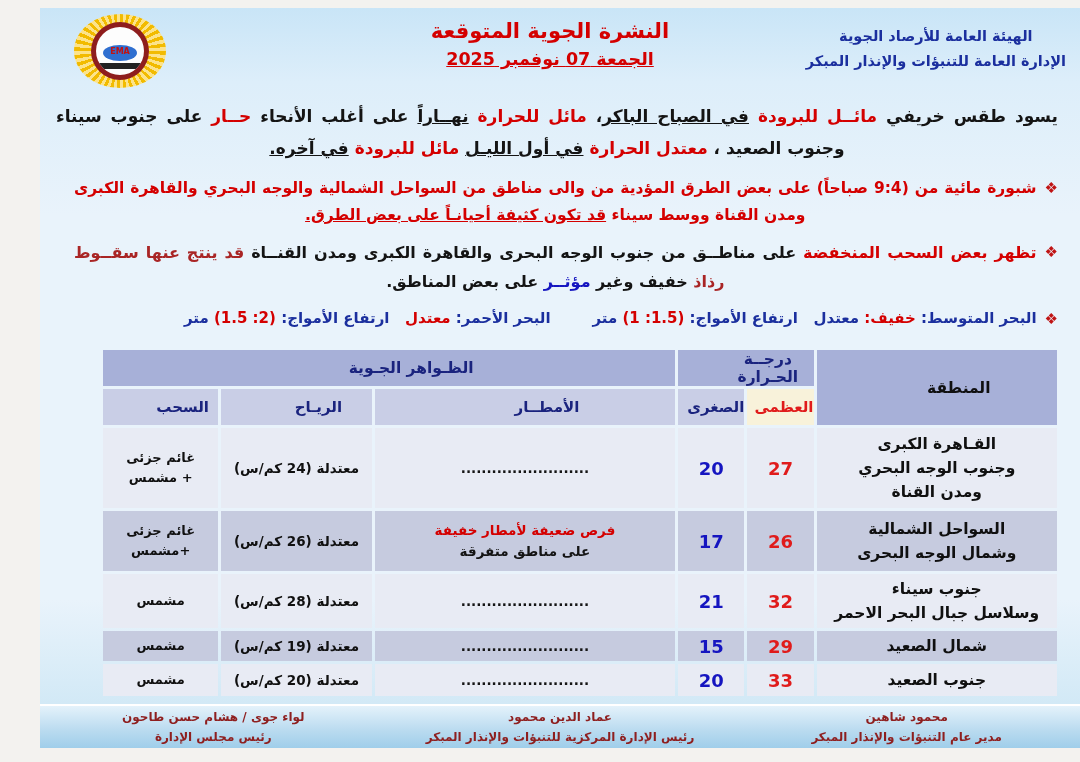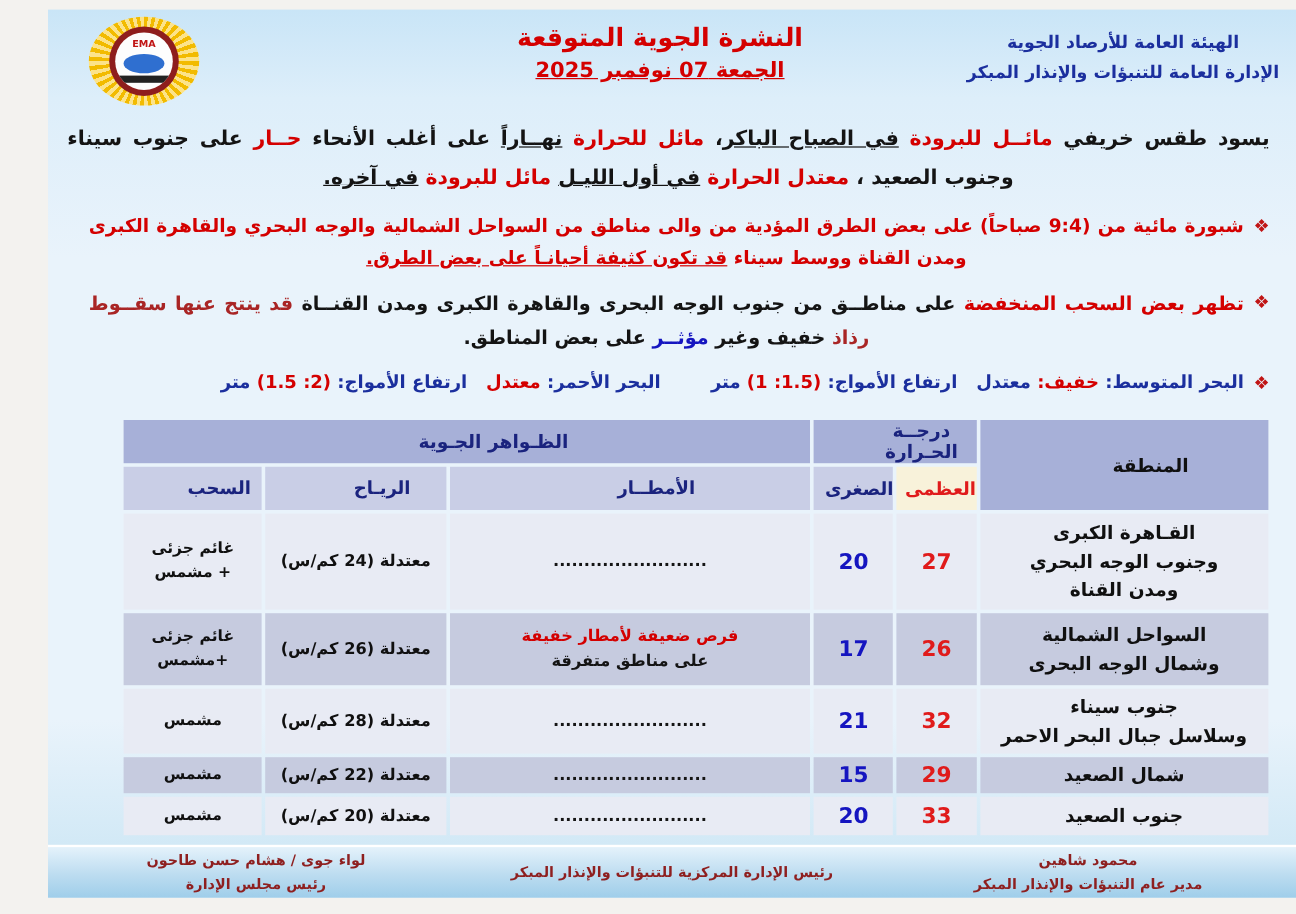--- a/index.html
+++ b/index.html
@@ -19,21 +19,21 @@
        font-weight:700;font-size:14.5px;line-height:1.75;}
   .titlebox{position:absolute;top:10px;right:390px;width:280px;text-align:center;}
   .title{color:var(--red);font-weight:800;font-size:21px;line-height:1.3;}
   .date{color:var(--red);font-weight:800;font-size:17.5px;text-decoration:underline;margin-top:4px;display:inline-block;}
   .logo{position:absolute;top:6px;left:34px;width:92px;height:74px;border-radius:50%;
         background:repeating-conic-gradient(#f2bb00 0deg 5deg,#fce38a 5deg 10deg);
         display:flex;align-items:center;justify-content:center;}
   .logo-ring{width:58px;height:58px;border-radius:50%;background:#8e1d1d;display:flex;align-items:center;justify-content:center;}
   .logo-core{width:48px;height:48px;border-radius:50%;background:#fdfdfd;position:relative;overflow:hidden;
              display:flex;align-items:center;justify-content:center;}
-  .logo-ema{position:absolute;top:5px;width:100%;text-align:center;font-size:8px;font-weight:700;color:#c01414;}
+  .logo-ema{position:absolute;top:20px;width:100%;text-align:center;font-size:8px;font-weight:700;color:#c01414;}
   .logo-cloud{width:34px;height:16px;border-radius:50%;background:#2f6fd0;margin-top:4px;}
   .logo-band{position:absolute;bottom:6px;width:100%;height:6px;background:#222;}
   
   .para{padding:0 22px 0 34px;font-weight:700;}
   .seg{white-space:pre-wrap;}
   .c-red{color:var(--red);} .c-maroon{color:var(--maroon);} .c-navy{color:var(--navy);}
   .c-blue{color:var(--blue);} .c-black{color:var(--ink);}
   .u{text-decoration:underline;}
   .p1{margin-top:6px;font-size:17px;line-height:1.9;text-align:justify;text-align-last:center;padding-left:16px;}
   .bullet-row{display:flex;align-items:flex-start;margin-top:10px;}
@@ -165,40 +165,41 @@
           <td class="num-min">21</td>
           <td class="rain"><span class="seg c-black">.........................</span></td>
           <td class="wind">معتدلة (28 كم/س)</td>
           <td class="clouds">مشمس</td>
         </tr>
         <tr class="dark">
           <td class="region">شمال الصعيد</td>
           <td class="num-max">29</td>
           <td class="num-min">15</td>
           <td class="rain"><span class="seg c-black">.........................</span></td>
-          <td class="wind">معتدلة (22 كم/س)</td>
+          <td class="wind">معتدلة (19 كم/س)</td>
           <td class="clouds">مشمس</td>
         </tr>
         <tr>
           <td class="region">جنوب الصعيد</td>
           <td class="num-max">33</td>
           <td class="num-min">20</td>
           <td class="rain"><span class="seg c-black">.........................</span></td>
           <td class="wind">معتدلة (20 كم/س)</td>
           <td class="clouds">مشمس</td>
         </tr>
       </tbody>
     </table>
 
     <div class="footer">
       <div class="sig">
         <div>محمود شاهين</div>
         <div>مدير عام التنبؤات والإنذار المبكر</div>
       </div>
       <div class="sig">
+        <div>عماد الدين محمود</div>
         <div>رئيس الإدارة المركزية للتنبؤات والإنذار المبكر</div>
       </div>
       <div class="sig">
         <div>لواء جوى / هشام حسن طاحون</div>
         <div>رئيس مجلس الإدارة</div>
       </div>
     </div>
 
   </div>
 </div>

